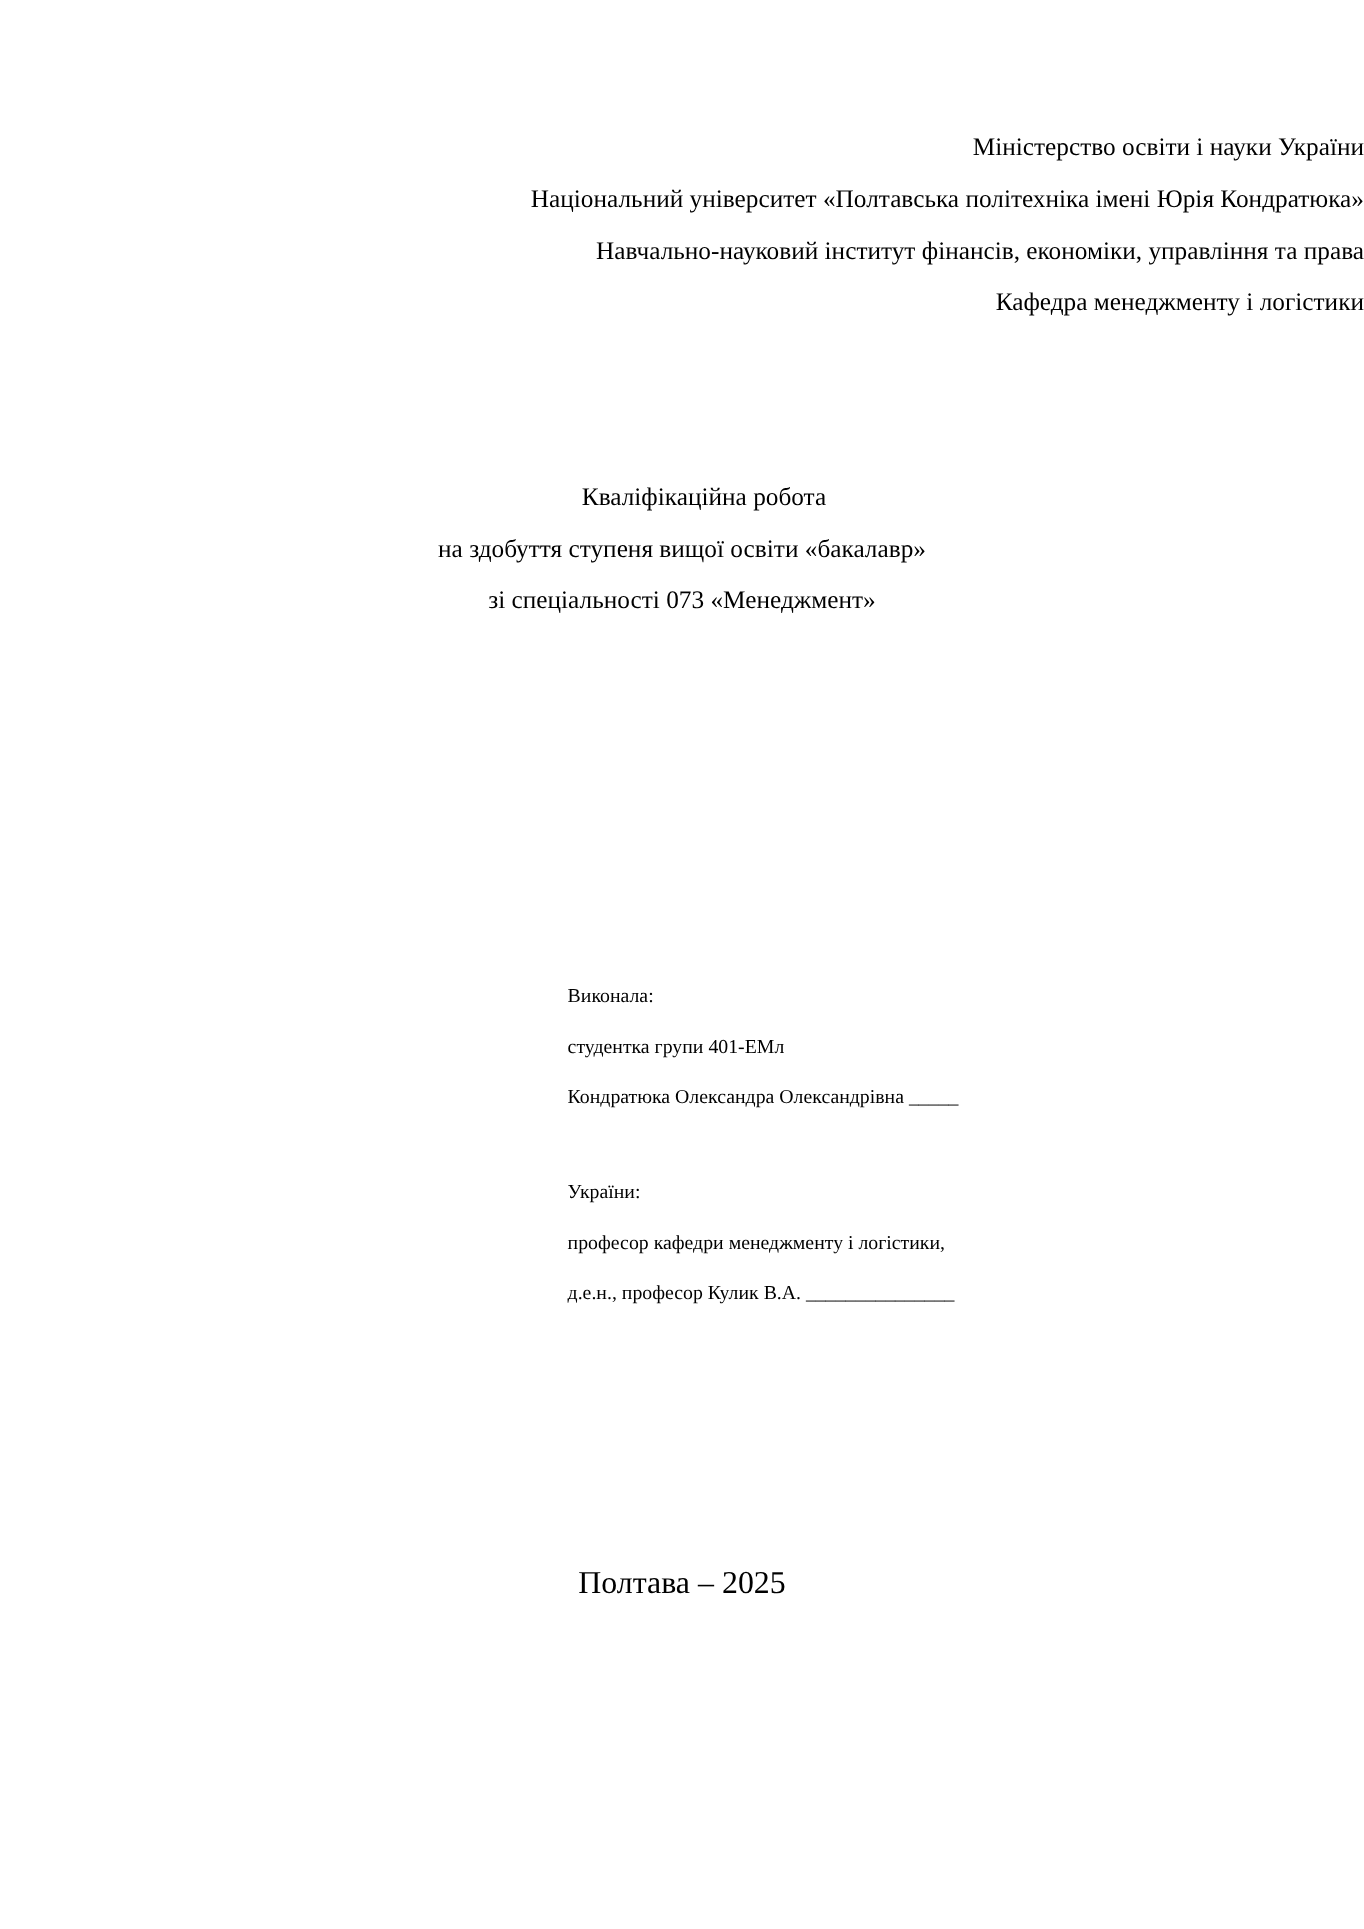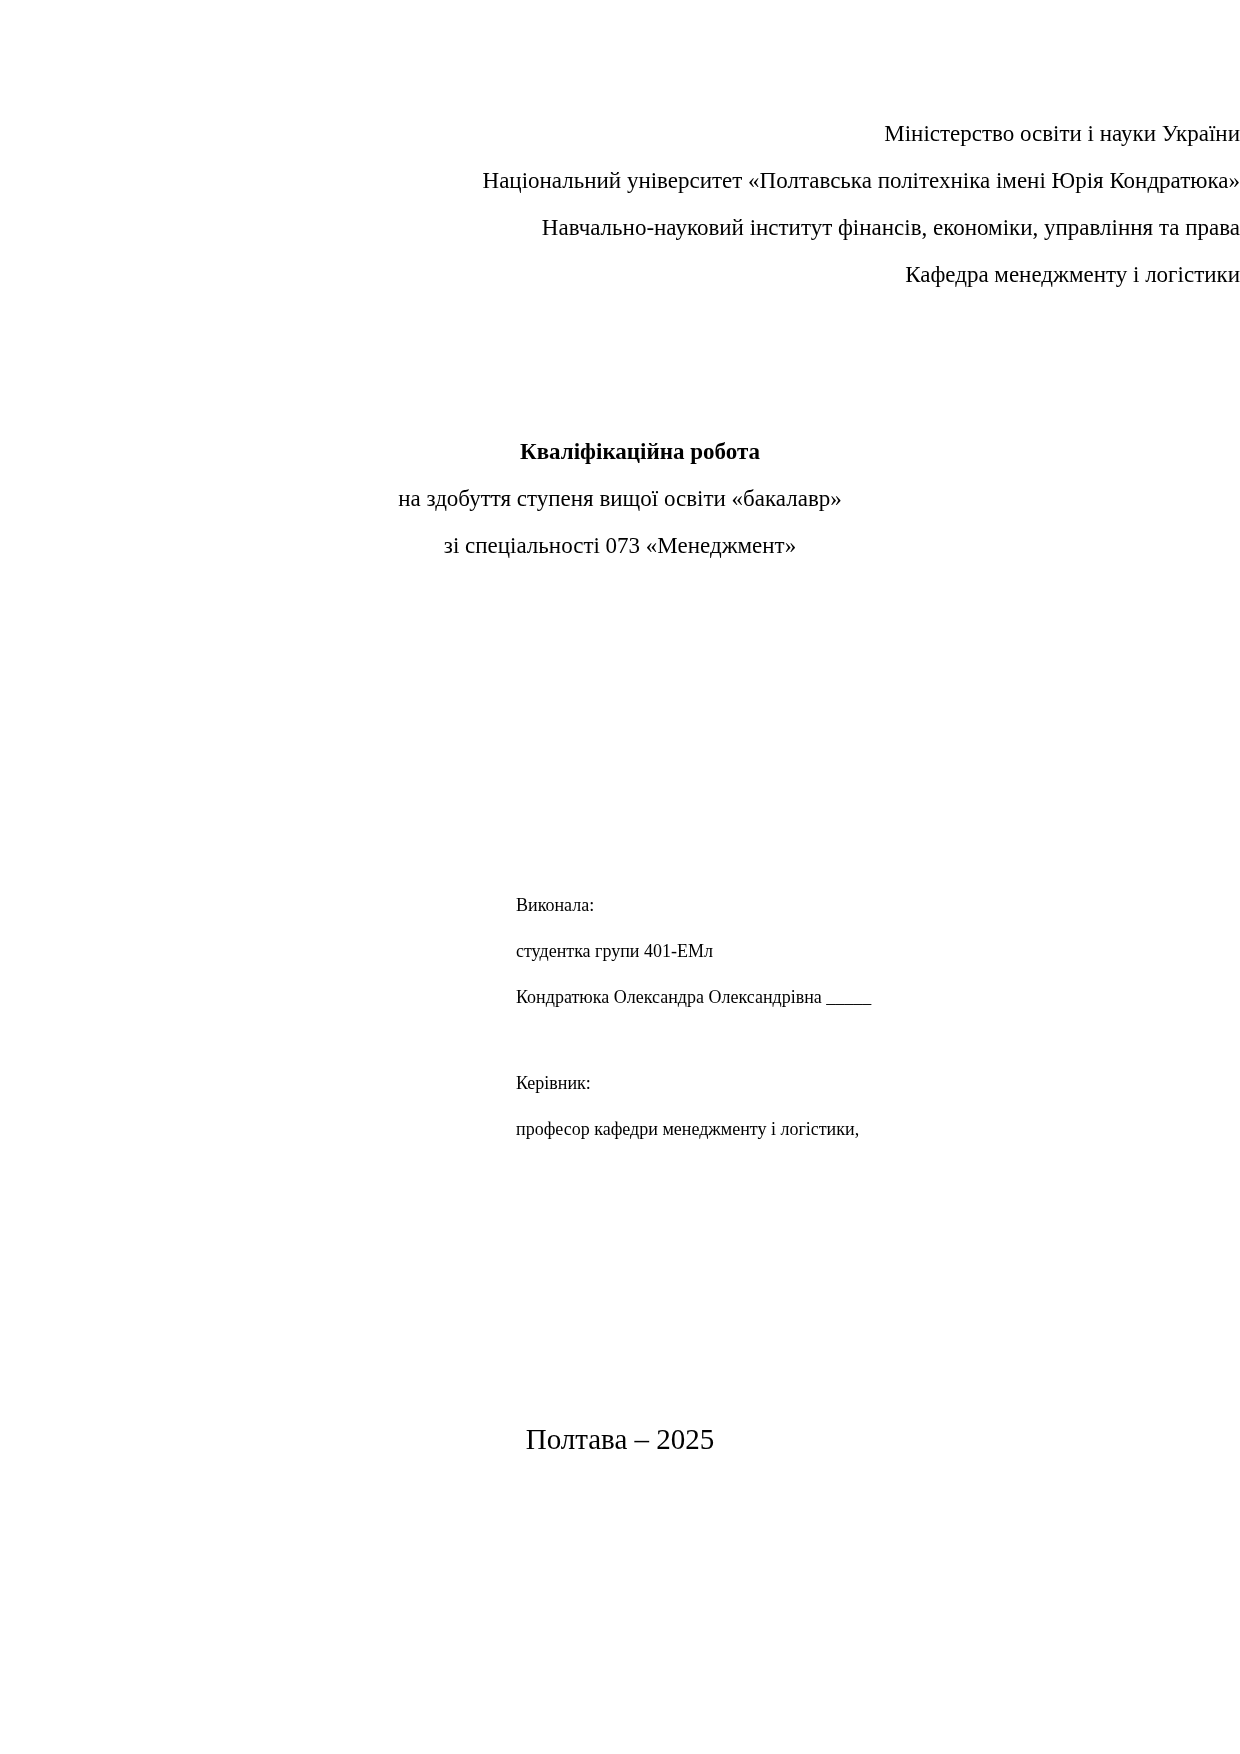--- a/index.html
+++ b/index.html
@@ -38,21 +38,21 @@
     .title-block {
       position: absolute;
       top: 428px;
       left: 0;
       width: 100%;
       text-align: center;
       font-size: 23px;
       line-height: 47px;
     }
     .title-heading {
-      font-weight: bold;
+      font-weight: normal;
       padding-left: 40px;
     }
     .credits-block {
       position: absolute;
       top: 882px;
       left: 516px;
       width: 640px;
       text-align: left;
       font-size: 18px;
       line-height: 46px;
@@ -88,22 +88,23 @@
     <p>зі спеціальності 073 «Менеджмент»</p>
   </div>
 
   <div class="credits-block">
     <div class="executor-group">
       <p>Виконала:</p>
       <p>студентка групи 401-ЕМл</p>
       <p>Кондратюка Олександра Олександрівна _____</p>
     </div>
     <div class="supervisor-group">
-      <p>Керівник:</p>
+      <p>України:</p>
       <p>професор кафедри менеджменту і логістики,</p>
+      <p>д.е.н., професор Кулик В.А. _______________</p>
     </div>
   </div>
 
   <div class="footer-block">
     <p>Полтава – 2025</p>
   </div>
 
 </div>
 
 </body></html>

